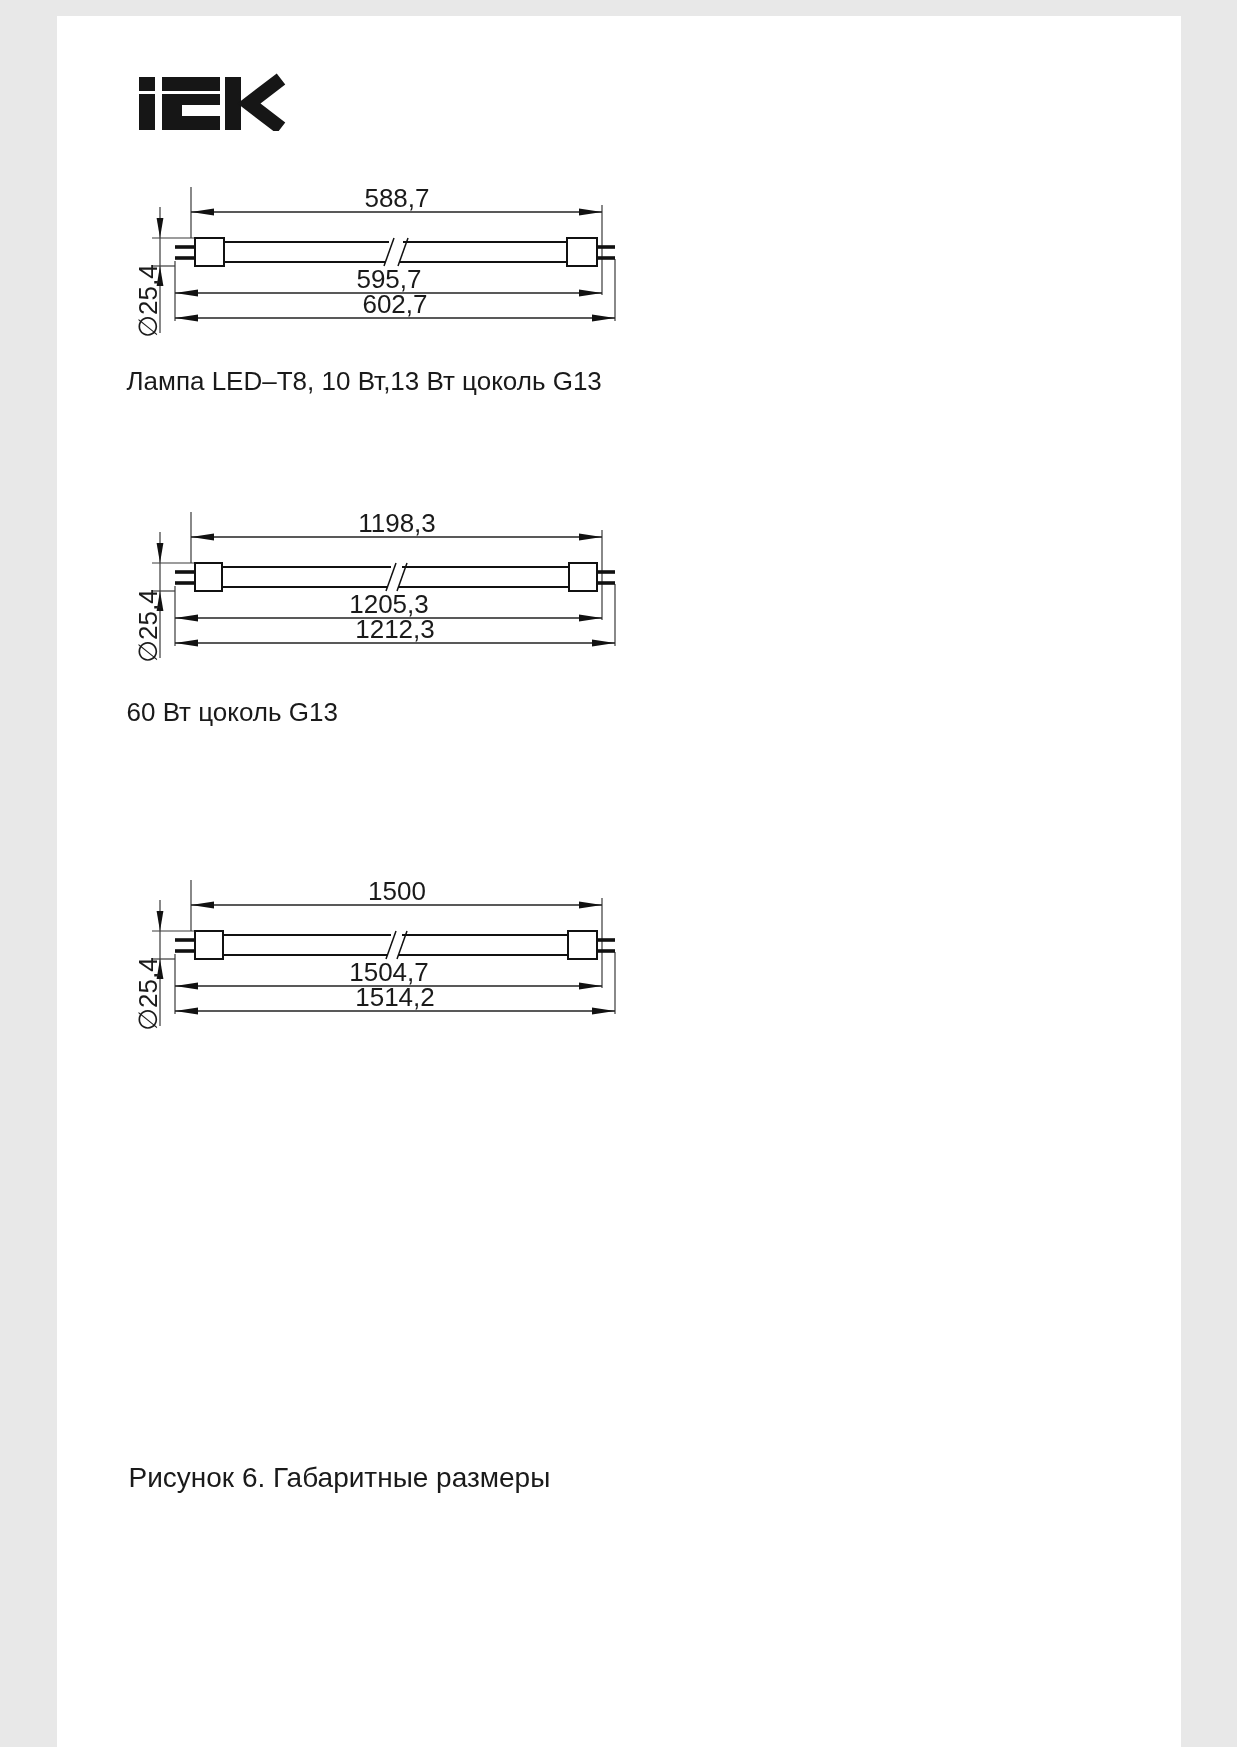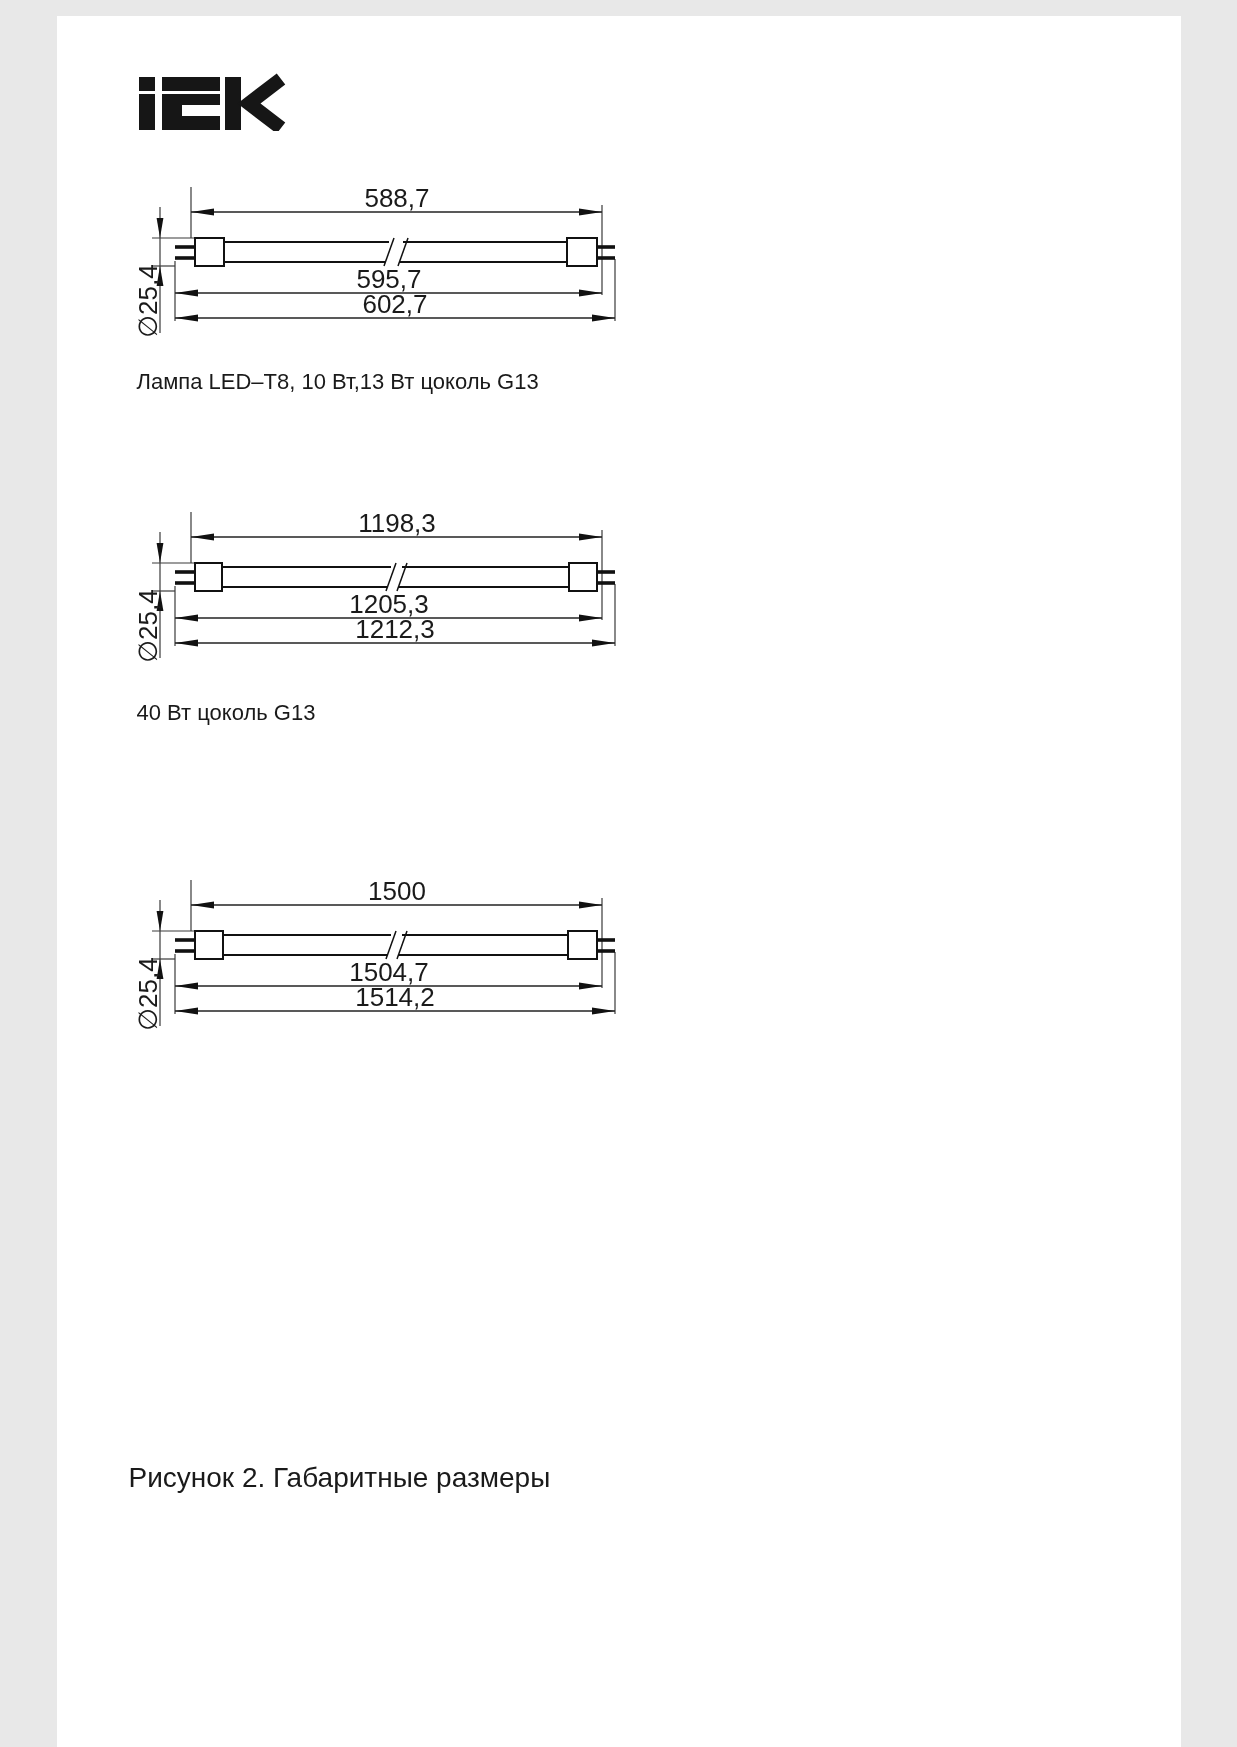--- a/index.html
+++ b/index.html
@@ -9,21 +9,21 @@
     font-family:"Liberation Sans","DejaVu Sans",sans-serif;color:#1a1a1a;
   }
   .drawing{position:absolute;overflow:visible;}
   .drawing .thin{stroke:#3a3a3a;stroke-width:1.2;}
   .drawing .dim{stroke:#222;stroke-width:1.3;}
   .drawing .tube-stroke{stroke:#111;stroke-width:2;fill:none;}
   .drawing .pin{stroke:#111;stroke-width:3.6;}
   .drawing .slash{stroke:#111;stroke-width:1.5;}
   .drawing text{font-family:"Liberation Sans","DejaVu Sans",sans-serif;font-size:26px;fill:#1a1a1a;}
   .drawing .arrfill{fill:#111;}
-  .lamp-label{position:absolute;left:80px;font-size:22px;line-height:35px;white-space:nowrap;}
+  .lamp-label{position:absolute;left:70px;font-size:26px;line-height:35px;white-space:nowrap;}
   .cap-line{display:block;}
   .figure-caption{position:absolute;left:72px;font-size:28px;white-space:nowrap;}
   .logo{position:absolute;left:66px;top:57px;}
   .logo .ink{fill:#161616;}
 </style>
 </head>
 <body>
 
 <div class="page">
 
@@ -125,21 +125,21 @@
         <line class="pin" x1="485" y1="87" x2="503" y2="87"></line>
       </g>
     </g>
     <text x="285" y="36" text-anchor="middle">1198,3</text>
     <text x="277" y="117" text-anchor="middle">1205,3</text>
     <text x="283" y="142" text-anchor="middle">1212,3</text>
     <text x="45" y="130" text-anchor="middle" transform="rotate(-90 45 130)">∅25,4</text>
   </svg>
 
   <div class="lamp-label" style="top:679px">
-    <span class="cap-line">40 Вт цоколь G13</span>
+    <span class="cap-line">60 Вт цоколь G13</span>
   </div>
 
   <svg class="drawing" style="left:55px;top:848px" width="520" height="175" viewBox="0 0 520 175">
     <defs>
       <marker id="arrC" markerUnits="userSpaceOnUse" markerWidth="26" markerHeight="9" refX="25" refY="4.5" orient="auto-start-reverse">
         <path d="M25,4.5 L2,1 L2,8 Z" fill="#111"></path>
       </marker>
     </defs>
     <g class="thin">
       <line x1="79" y1="16" x2="79" y2="67"></line>
@@ -173,15 +173,15 @@
         <line class="pin" x1="485" y1="87" x2="503" y2="87"></line>
       </g>
     </g>
     <text x="285" y="36" text-anchor="middle">1500</text>
     <text x="277" y="117" text-anchor="middle">1504,7</text>
     <text x="283" y="142" text-anchor="middle">1514,2</text>
     <text x="45" y="130" text-anchor="middle" transform="rotate(-90 45 130)">∅25,4</text>
   </svg>
 
 
-  <div class="figure-caption" style="top:1446px">Рисунок 2. Габаритные размеры</div>
+  <div class="figure-caption" style="top:1446px">Рисунок 6. Габаритные размеры</div>
 
 </div>
 
 </body></html>

